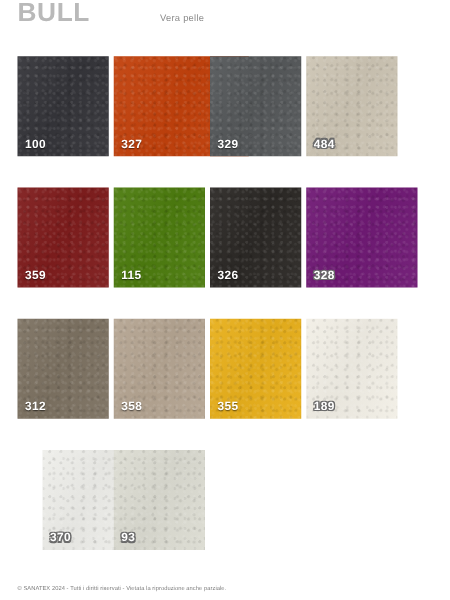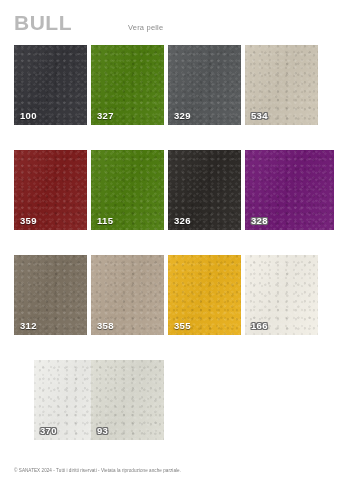--- a/index.html
+++ b/index.html
@@ -22,21 +22,21 @@
     padding: 0;
     position: relative;
     display: flex;
     flex-direction: column;
   }
 
   
   .header {
     display: flex;
     align-items: baseline;
-    padding: 12px 0 0 14px;
+    padding: 0 0 0 14px;
     height: 40px;
     box-sizing: border-box;
   }
   .brand {
     font-size: 21px;
     font-weight: bold;
     letter-spacing: 0.5px;
     color: #b9b9b9;
     line-height: 1;
   }
@@ -138,28 +138,28 @@
 
   <div class="header">
     <div class="brand">BULL</div>
     <div class="subtitle">Vera pelle</div>
   </div>
 
   <div class="grid" id="swatch-grid">
       <div class="swatch" style="background-color: rgb(53, 53, 58);">
         <span class="swatch-label on-dark">100</span>
       </div>
-      <div class="swatch" style="background-color: #4d7c0f;">
+      <div class="swatch" style="background-color: #c2410c; padding-left: 35px;">
         <span class="swatch-label on-dark">327</span>
       </div>
       <div class="swatch" style="background-color: rgb(85, 88, 90);">
         <span class="swatch-label on-dark">329</span>
       </div>
       <div class="swatch" style="background-color: rgb(205, 197, 180);">
-        <span class="swatch-label on-light">534</span>
+        <span class="swatch-label on-light">484</span>
       </div>
       <div class="swatch" style="background-color: #7f1d1d;">
         <span class="swatch-label on-dark">359</span>
       </div>
       <div class="swatch" style="background-color: #4d7c0f;">
         <span class="swatch-label on-dark">115</span>
       </div>
       <div class="swatch" style="background-color: rgb(44, 41, 38);">
         <span class="swatch-label on-dark">326</span>
       </div>
@@ -169,21 +169,21 @@
       <div class="swatch" style="background-color: rgb(125, 114, 98);">
         <span class="swatch-label on-dark">312</span>
       </div>
       <div class="swatch" style="background-color: rgb(181, 165, 146); text-align: center;">
         <span class="swatch-label on-dark">358</span>
       </div>
       <div class="swatch" style="background-color: rgb(232, 176, 28);">
         <span class="swatch-label on-dark">355</span>
       </div>
       <div class="swatch" style="background-color: rgb(242, 239, 230);">
-        <span class="swatch-label on-light">166</span>
+        <span class="swatch-label on-light">189</span>
       </div>
       <div class="swatch" style="background-color: rgb(238, 238, 234); margin-left: 20px;">
         <span class="swatch-label on-light">370</span>
       </div>
       <div class="swatch" style="background-color: rgb(220, 220, 210);">
         <span class="swatch-label on-light">93</span>
       </div>
       <div class="swatch empty"></div>
       <div class="swatch empty"></div>
     </div>

